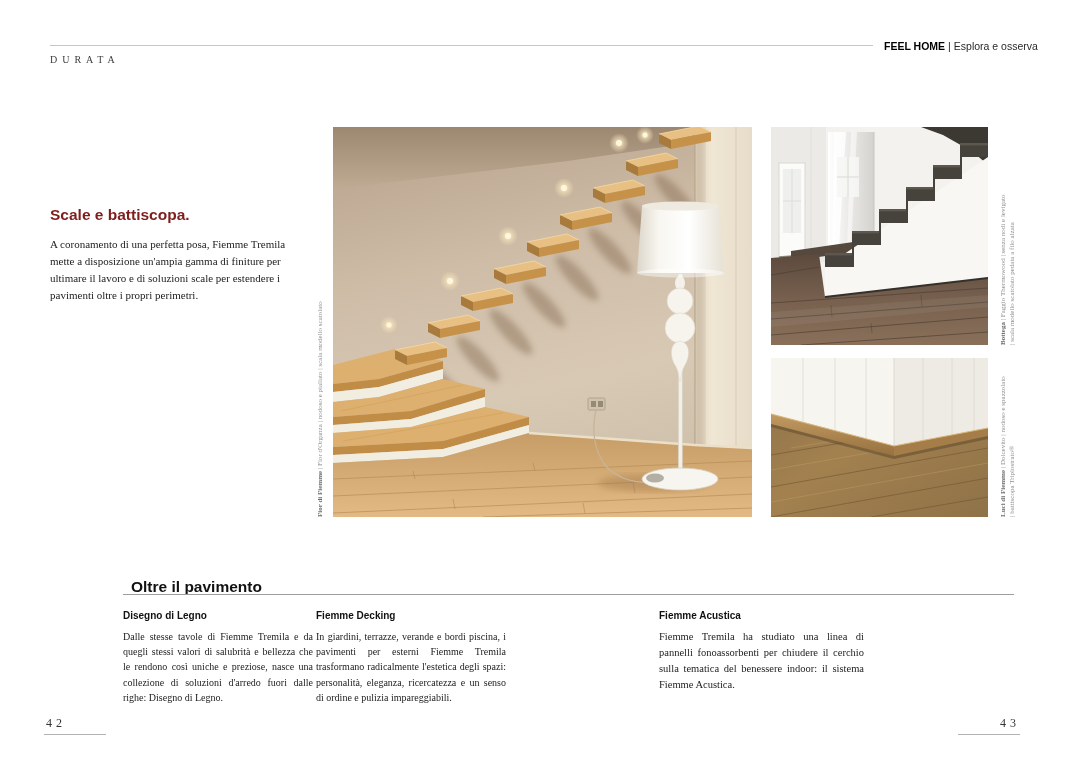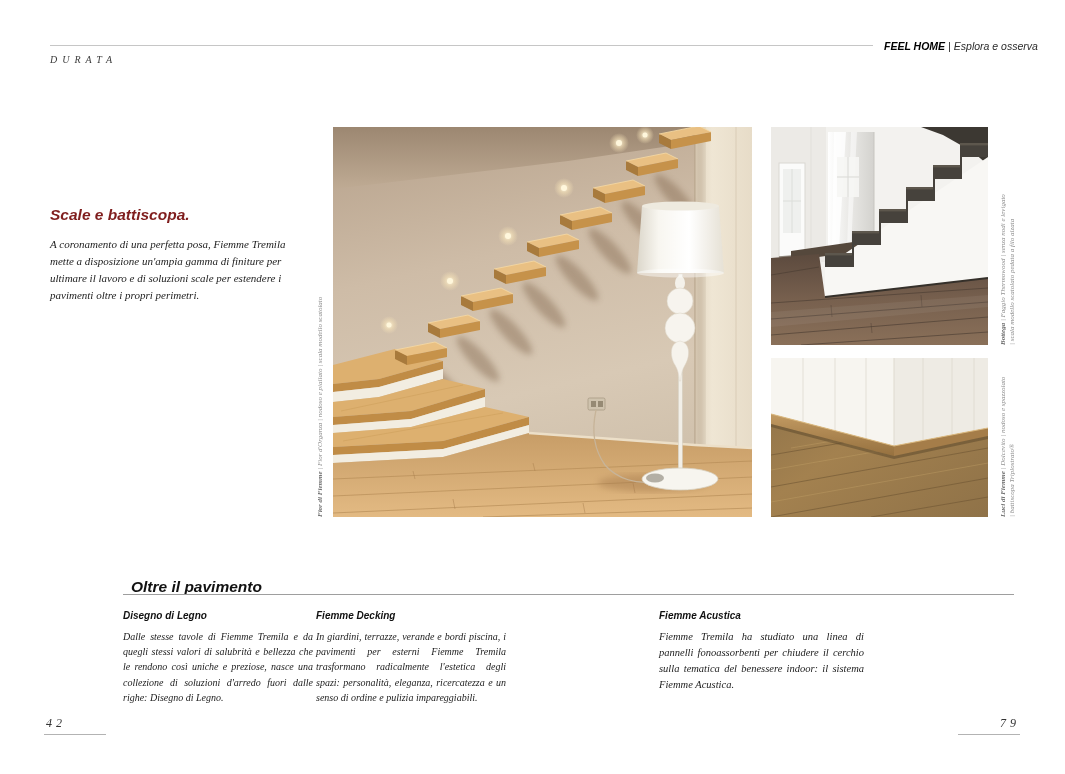--- a/index.html
+++ b/index.html
@@ -1,17 +1,17 @@
 <!DOCTYPE html>
 <html><head>
 <meta charset="utf-8">
 <style>
   html,body{margin:0;padding:0;background:#fff;}
   .page{position:relative;width:1065px;height:774px;background:#ffffff;overflow:hidden;
-        font-family:"Liberation Sans",sans-serif;color:#1b1b1b;font-style:italic;}
+        font-family:"Liberation Sans",sans-serif;color:#1b1b1b;}
   .rule{position:absolute;background:#c6c6c6;height:1px;}
   .top-rule{left:50px;top:45px;width:823px;}
   .header-right{position:absolute;left:884px;top:40px;font-size:10.5px;color:#2a2a2a;white-space:nowrap;}
   .header-right .brand{font-weight:bold;color:#000;}
   .header-right .divider{margin:0 3px;color:#222;}
   .durata{position:absolute;left:50px;top:54px;font-family:"Liberation Serif",serif;
           font-size:10px;letter-spacing:5px;color:#3c3c3c;}
   .intro-title{position:absolute;left:50px;top:206px;margin:0;font-size:15.5px;font-weight:bold;color:#7f1d1d;}
   .intro-body{position:absolute;left:50px;top:236px;width:243px;margin:0;
               font-family:"Liberation Serif",serif;font-size:11px;line-height:1.55;color:#222;}
@@ -318,16 +318,16 @@
     <h3>Fiemme Acustica</h3>
     <p>Fiemme Tremila ha studiato una linea di pannelli fonoassorbenti per chiudere il cerchio sulla tematica del benessere indoor: il sistema Fiemme Acustica.</p>
   </div>
   <div class="col col2">
     <h3>Fiemme Decking</h3>
     <p>In giardini, terrazze, verande e bordi piscina, i pavimenti per esterni Fiemme Tremila trasformano radicalmente l'estetica degli spazi: personalità, eleganza, ricercatezza e un senso di ordine e pulizia impareggiabili.</p>
   </div>
 
   <div class="pageno pageno-left">42</div>
   <div class="pn-rule pn-rule-left"></div>
-  <div class="pageno pageno-right">79</div>
+  <div class="pageno pageno-right">43</div>
   <div class="pn-rule pn-rule-right"></div>
 
 </div>
 
 </body></html>

